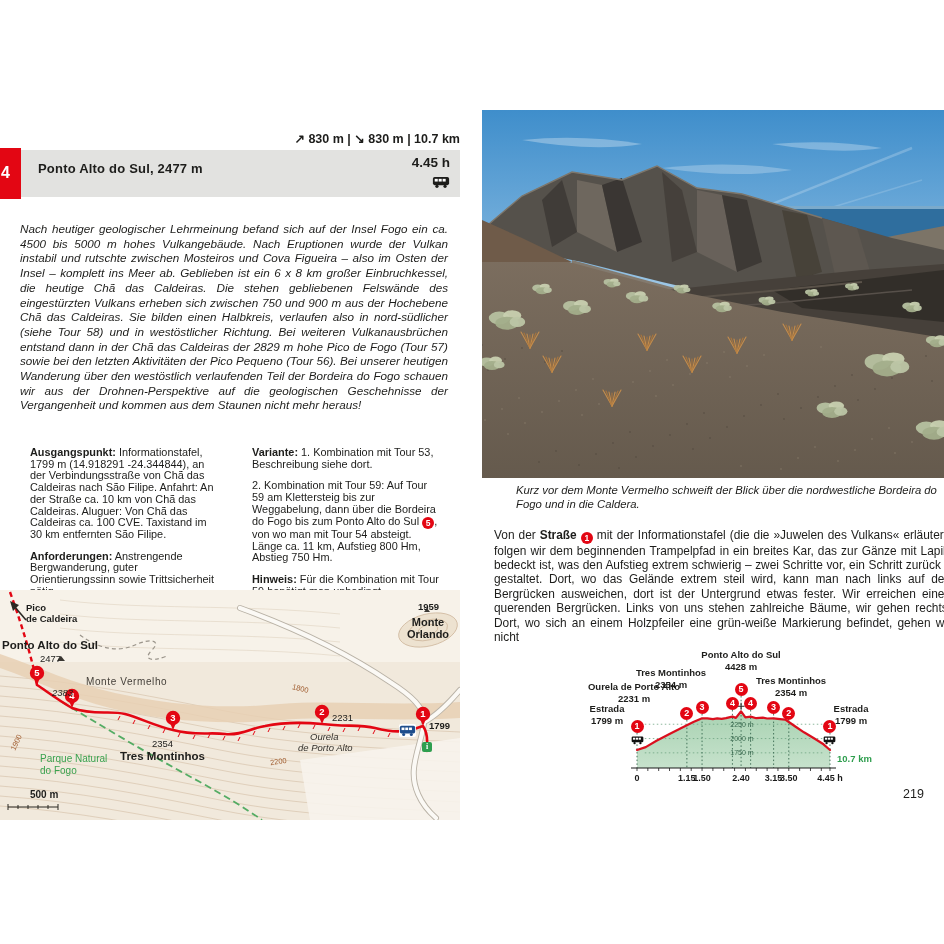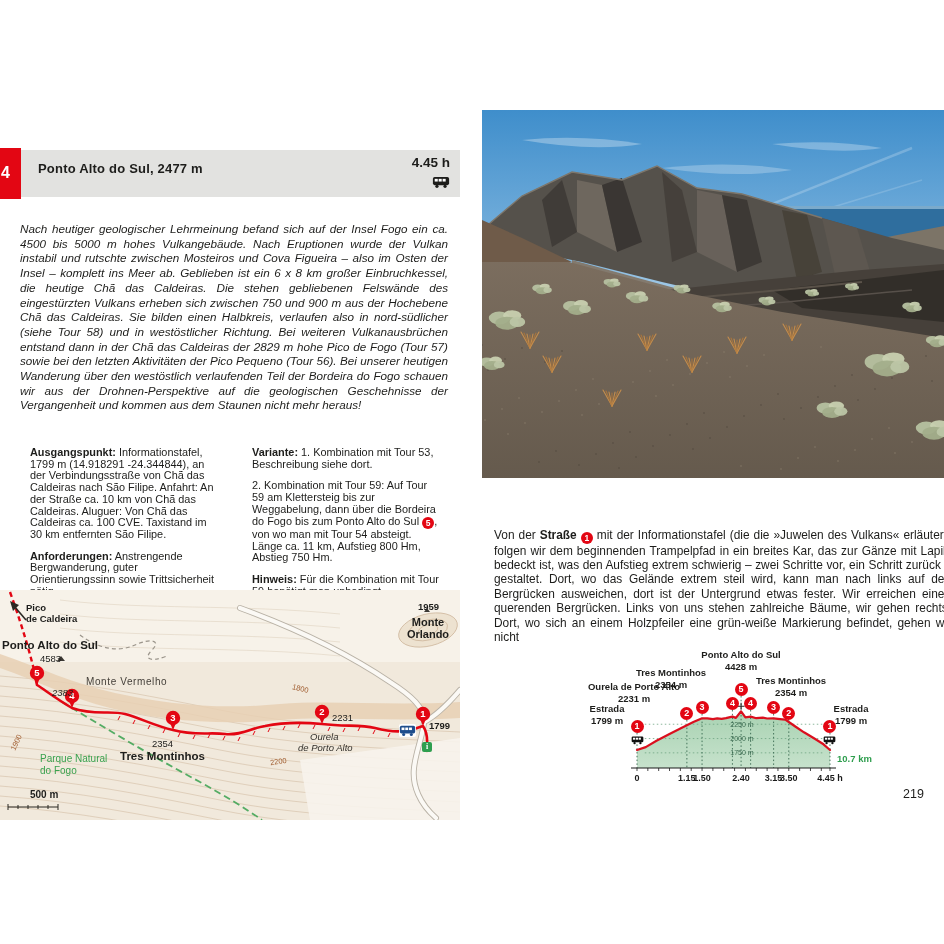--- a/index.html
+++ b/index.html
@@ -50,20 +50,23 @@
           line-height:12px;z-index:4;}
   .distlabel{position:absolute;color:#2f9e4e;font-weight:bold;font-size:9.5px;z-index:4;}
   .busicon{position:absolute;width:13px;height:10px;z-index:5;}
   .pagenum{position:absolute;left:903px;top:787px;font-size:12.5px;}
 </style>
 </head>
 <body>
 
 <div id="page">
 
+  <div class="statsline">
+    <span>↗ 830 m | ↘ 830 m | 10.7 km</span>
+  </div>
   <div class="tournum">
     <span>54</span>
   </div>
   <div class="band">
     <div class="title">Ponto Alto do Sul, 2477 m</div>
     <div class="duration">4.45 h</div>
     <div class="bandbus" id="bandbus"><svg viewBox="0 0 20 14" width="100%" height="100%">
           <rect x="1" y="1.5" width="18" height="9" rx="2" fill="#1d1d1b"></rect>
           <rect x="3" y="3.5" width="3.4" height="3" fill="#fff"></rect>
           <rect x="7.4" y="3.5" width="3.4" height="3" fill="#fff"></rect>
@@ -193,21 +196,21 @@
             <text x="423" y="127.2" text-anchor="middle" font-size="9.5" font-weight="bold" fill="#fff" font-family="&quot;Liberation Sans&quot;,sans-serif">1</text>
           </g>
         </g>
     </svg>
 
     <div class="mlabel" style="left:26px;top:13px;font-weight:600;font-size:9.5px;line-height:10.5px;">
       <div>Pico</div>
         <div>de Caldeira</div>
     </div>
     <div class="mlabel" style="left:2px;top:49px;font-weight:bold;font-size:11.5px;">Ponto Alto do Sul</div>
-    <div class="mlabel" style="left:40px;top:63px;font-size:9.5px;">4583</div>
+    <div class="mlabel" style="left:40px;top:63px;font-size:9.5px;">2477</div>
     <div class="mlabel" style="left:86px;top:86px;font-size:10px;color:#45403a;letter-spacing:.6px;">Monte Vermelho</div>
     <div class="mlabel" style="left:52px;top:97px;font-size:9.5px;font-style:italic;">2383</div>
     <div class="mlabel" style="left:152px;top:148px;font-size:9.5px;">2354</div>
     <div class="mlabel" style="left:120px;top:160px;font-weight:bold;font-size:11.5px;">Tres Montinhos</div>
     <div class="mlabel" style="left:40px;top:163px;color:#3aa24f;font-size:10px;line-height:11.5px;">
       <div>Parque Natural</div>
         <div>do Fogo</div>
     </div>
     <div class="mlabel" style="left:298px;top:142px;font-style:italic;font-size:9.5px;line-height:10.5px;color:#33302b;">
       <div style="margin-left:12px;">Ourela</div>
@@ -472,20 +475,21 @@
           <line x1="310" y1="230" x2="304" y2="215" stroke="#a9753c" stroke-width="1.1" stroke-linecap="round"></line>
           <line x1="310" y1="230" x2="307" y2="216" stroke="#c48d4d" stroke-width="1.1" stroke-linecap="round"></line>
           <line x1="310" y1="230" x2="310" y2="217" stroke="#a9753c" stroke-width="1.1" stroke-linecap="round"></line>
           <line x1="310" y1="230" x2="313" y2="216" stroke="#c48d4d" stroke-width="1.1" stroke-linecap="round"></line>
           <line x1="310" y1="230" x2="316" y2="215" stroke="#a9753c" stroke-width="1.1" stroke-linecap="round"></line>
           <line x1="310" y1="230" x2="319" y2="214" stroke="#c48d4d" stroke-width="1.1" stroke-linecap="round"></line>
         </g>
     </svg>
   </div>
 
+  <p class="caption">Kurz vor dem Monte Vermelho schweift der Blick über die nordwestliche Bordeira do Fogo und in die Caldera.</p>
 
   <p class="maintext"><span>Von der </span><b>Straße</b> <span class="ibadge">1</span><span> mit der Informationstafel (die die »Juwelen des Vulkans« erläutert) folgen wir dem beginnenden Trampelpfad in ein breites Kar, das zur Gänze mit Lapilli bedeckt ist, was den Aufstieg extrem schwierig – zwei Schritte vor, ein Schritt zurück – gestaltet. Dort, wo das Gelände extrem steil wird, kann man nach links auf den Bergrücken ausweichen, dort ist der Untergrund etwas fester. Wir erreichen einen querenden Bergrücken. Links von uns stehen zahlreiche Bäume, wir gehen rechts. Dort, wo sich an einem Holzpfeiler eine grün-weiße Markierung befindet, gehen wir nicht</span></p>
 
   <div id="profile">
     <svg id="profile-svg" width="340" height="150" viewBox="0 0 340 150">
       <defs>
         <linearGradient id="pgrad" x1="0" y1="0" x2="0" y2="1">
           <stop offset="0" stop-color="#a9d2b2"></stop>
             <stop offset="1" stop-color="#c6e2cc"></stop>
         </linearGradient>

